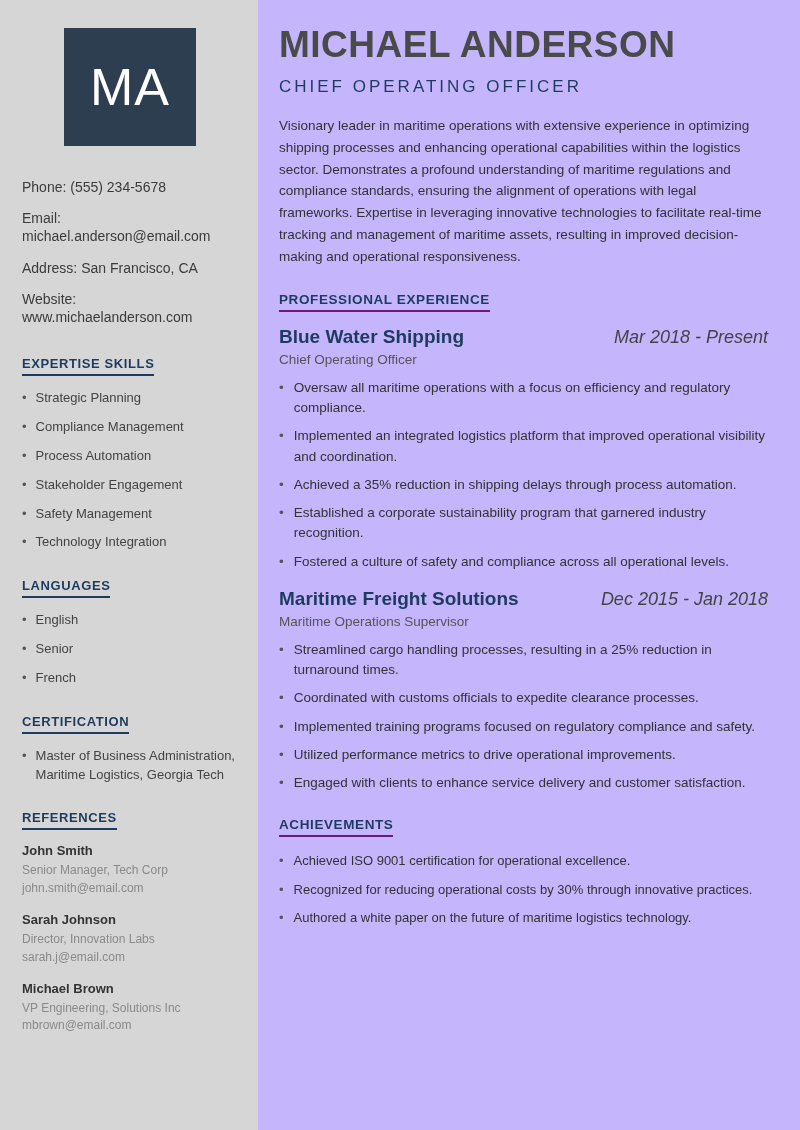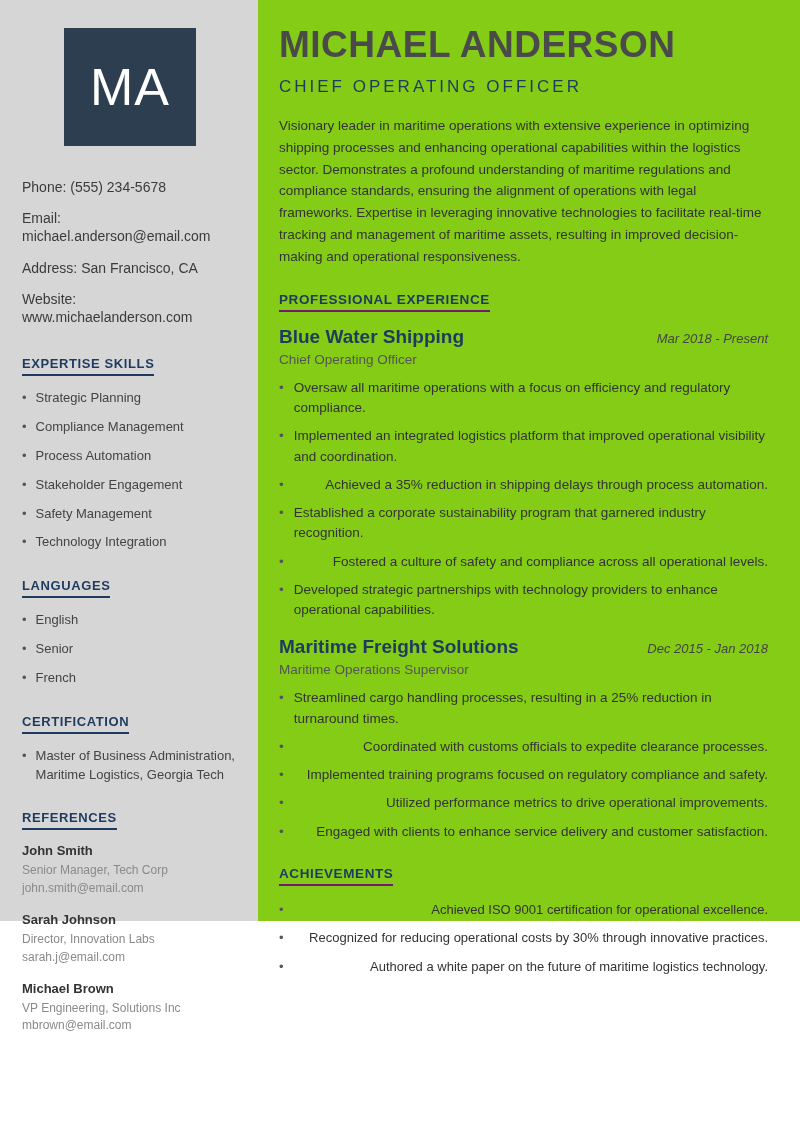--- a/index.html
+++ b/index.html
@@ -2,21 +2,21 @@
 <html><head>
 <meta charset="utf-8">
 <style>
   * { margin: 0; padding: 0; box-sizing: border-box; }
   html, body { background: #ffffff; }
   body {
     width: 800px; height: 1130px;
     font-family: "Liberation Sans", sans-serif;
     color: #333;
   }
-  .page { display: flex; width: 800px; height: 921px; background: #84cc16; }
+  .page { display: flex; width: 800px; height: 1130px; background: #c4b5fd; }
 
   
   .sidebar {
     width: 258px; min-width: 258px; height: 100%;
     background: #d6d6d6;
     padding: 28px 20px 0 22px;
   }
   .monogram-box {
     width: 132px; height: 118px;
     background: #2d3e50;
@@ -60,24 +60,24 @@
   .main-header {
     display: inline-block;
     color: #1e3a5f; font-weight: bold; font-size: 13.5px;
     letter-spacing: 0.6px; text-transform: uppercase;
     border-bottom: 2px solid #701a75;
     padding-bottom: 3px; margin-bottom: 14px;
   }
   .job { margin-bottom: 16px; }
   .job-header { display: flex; justify-content: space-between; align-items: baseline; }
   .company { font-size: 19px; font-weight: bold; color: #1e3a5f; text-align: right; }
-  .dates { font-size: 13px; font-style: italic; color: #444; }
+  .dates { font-size: 18px; font-style: italic; color: #444; }
   .role { font-size: 13.5px; color: #555; margin: 4px 0 11px 0; }
 
-  .bullets .li { display: flex; gap: 10px; font-size: 13.5px; line-height: 1.5; color: #333; margin-bottom: 8px; justify-content: space-between; }
+  .bullets .li { display: flex; gap: 10px; font-size: 13.5px; line-height: 1.5; color: #333; margin-bottom: 8px; }
   .bullets.small .li { font-size: 13px; margin-bottom: 9px; }
   .achievements-section { margin-top: 22px; }
 </style>
 </head>
 <body>
 
 <div class="page">
 
   <aside class="sidebar">
 
@@ -201,24 +201,20 @@
             <span>Achieved a 35% reduction in shipping delays through process automation.</span>
           </div>
         <div class="li">
             <span class="marker"></span>
             <span>Established a corporate sustainability program that garnered industry recognition.</span>
           </div>
         <div class="li">
             <span class="marker"></span>
             <span>Fostered a culture of safety and compliance across all operational levels.</span>
           </div>
-        <div class="li">
-            <span class="marker"></span>
-            <span>Developed strategic partnerships with technology providers to enhance operational capabilities.</span>
-          </div>
       </div>
     </div>
 
     
     <div class="job">
       <div class="job-header">
         <span class="company">Maritime Freight Solutions</span>
         <span class="dates">Dec 2015 - Jan 2018</span>
       </div>
       <div class="role">Maritime Operations Supervisor</div>

